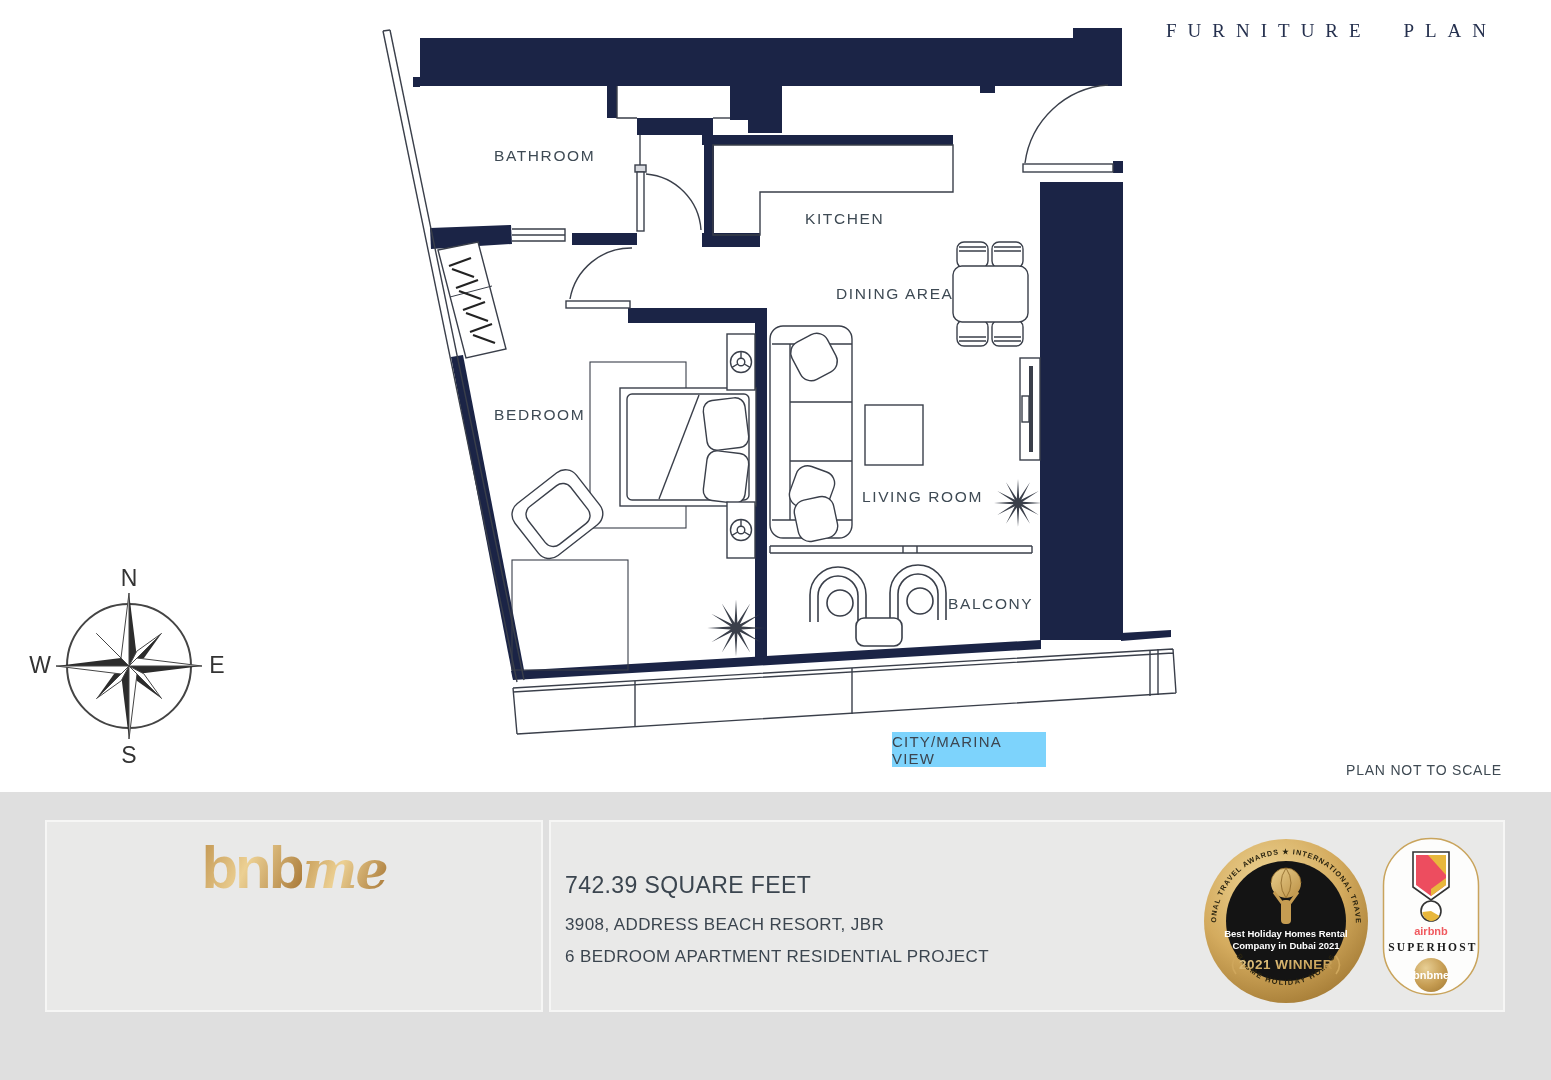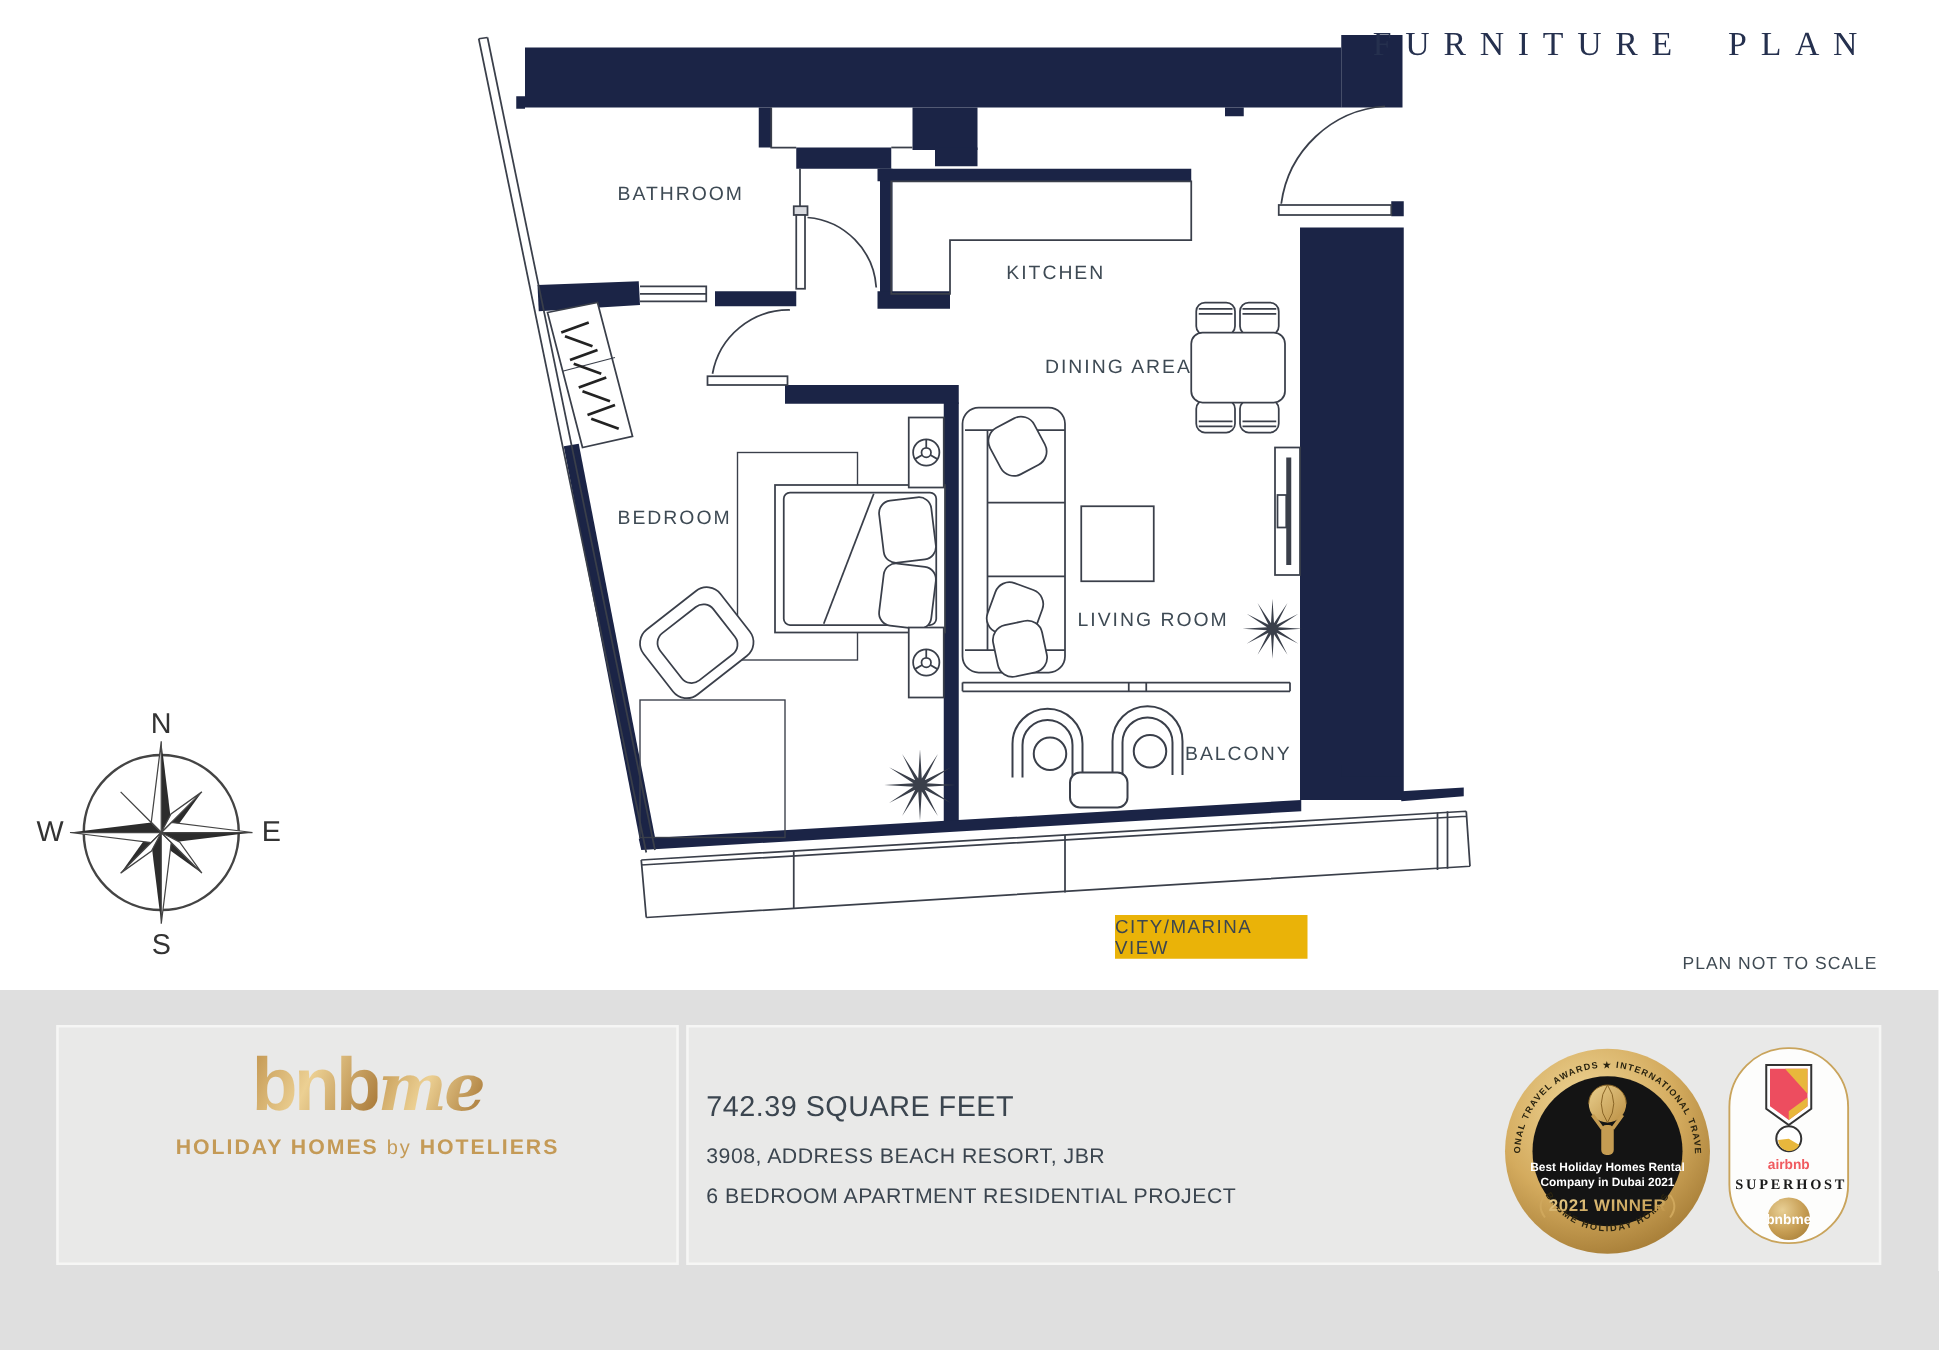--- a/index.html
+++ b/index.html
@@ -2,23 +2,23 @@
 <html><head>
 <meta charset="utf-8">
 <style>
   html,body{margin:0;padding:0;background:#fff;}
   .stage{position:relative;width:1551px;height:1080px;background:#ffffff;overflow:hidden;
          font-family:"Liberation Sans",sans-serif;}
   svg{display:block;}
   .abs{position:absolute;}
   
   .page-title{position:absolute;top:20px;right:54px;font-family:"Liberation Serif",serif;
-      font-size:27px;letter-spacing:11px;word-spacing:16px;color:#25304e;white-space:nowrap;}
+      font-size:19px;letter-spacing:11px;word-spacing:16px;color:#25304e;white-space:nowrap;}
   .room-label{position:absolute;color:#3e4a54;font-size:15.5px;letter-spacing:1.6px;white-space:nowrap;}
-  .view-label{position:absolute;left:892px;top:732px;width:154px;height:35px;background:#eab308;
+  .view-label{position:absolute;left:892px;top:732px;width:154px;height:35px;background:#7dd3fc;
       display:flex;align-items:center;justify-content:center;font-size:15px;letter-spacing:1.2px;color:#3c4650;}
   .scale-note{position:absolute;right:49px;top:762px;font-size:14px;letter-spacing:.8px;color:#3f4a53;text-align:center;}
   .compass-letter{position:absolute;width:26px;text-align:center;font-size:23px;color:#333;}
   
   .footer-bar{position:absolute;left:0;top:792px;width:1551px;height:288px;background:#dfdfdf;}
   .cell{position:absolute;background:#e9e9e8;border:2px solid #f6f6f5;box-sizing:border-box;}
   .cell-logo{left:45px;top:820px;width:498px;height:192px;}
   .cell-info{left:549px;top:820px;width:956px;height:192px;}
   .logo-wrap{position:absolute;left:45px;top:838px;width:498px;text-align:center;}
   .logo-main{line-height:1;white-space:nowrap;}
@@ -213,25 +213,20 @@
 
   <div class="footer-bar">
     <div class="cell cell-logo" style="left:45px;top:28px"></div>
     <div class="cell cell-info" style="left:549px;top:28px"></div>
   </div>
 
   <div class="logo-wrap">
     <div class="logo-main">
       <span class="logo-bnb goldtext">bnb</span><span class="logo-me goldtext">me</span>
     </div>
-    <div class="logo-tagline">
-      <span>HOLIDAY HOMES</span>
-      <span class="tag-by">by</span>
-      <span>HOTELIERS</span>
-    </div>
   </div>
 
   <div class="info-area">742.39 SQUARE FEET</div>
   <div class="info-address">3908, ADDRESS BEACH RESORT, JBR</div>
   <div class="info-project">6 BEDROOM APARTMENT RESIDENTIAL PROJECT</div>
 
   <svg class="abs" style="left:1200px;top:836px" width="172" height="170" viewBox="0 0 172 170">
     <defs>
       <radialGradient id="goldring" cx="40%" cy="30%" r="80%">
         <stop offset="0%" stop-color="#f0d89a"></stop>

